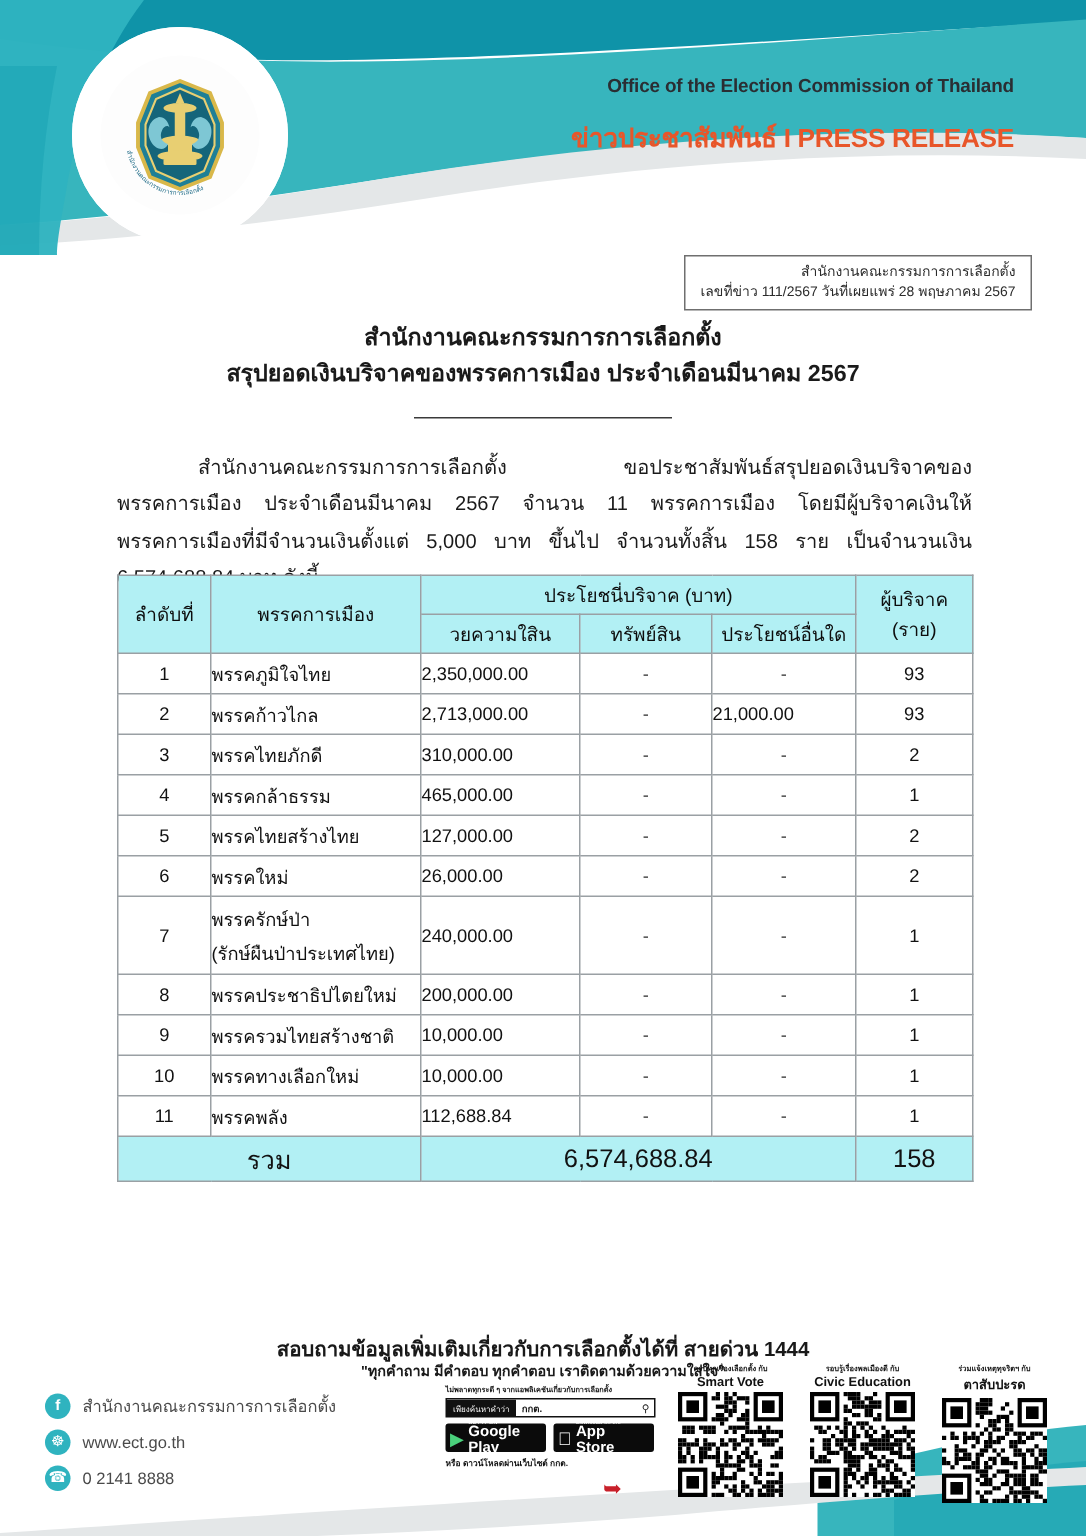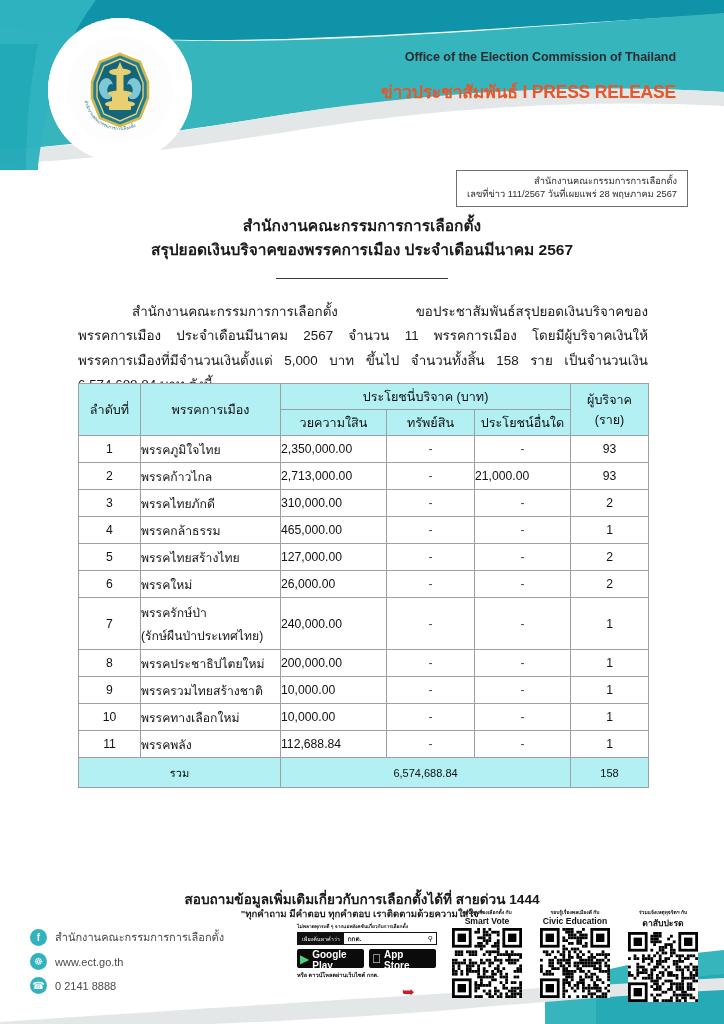--- a/index.html
+++ b/index.html
@@ -167,21 +167,21 @@
   td.t-num   { text-align: left; padding-right: 12px; }
   td.t-dash  { text-align: center; color:#444; }
   td.t-don   { text-align: center; margin-left: 19px; }
   td.t-party.two-line { height: 52px; line-height: 1.85; padding-top: 3px; }
   td.two-row { height: 52px; }
 
   tr.total-row td {
     background: #b2f0f4;
     height: 30px;
     font-weight: 400;
-    font-size: 11px;
+    font-size: 17px;
   }
   td.tot-label { text-align: center; }
   td.tot-amt   { text-align: center; }
   td.tot-cnt   { text-align: center; }
 
   
   .slogan {
     position: absolute;
     top: 818px; left: 0; width: 724px;
     text-align: center;

